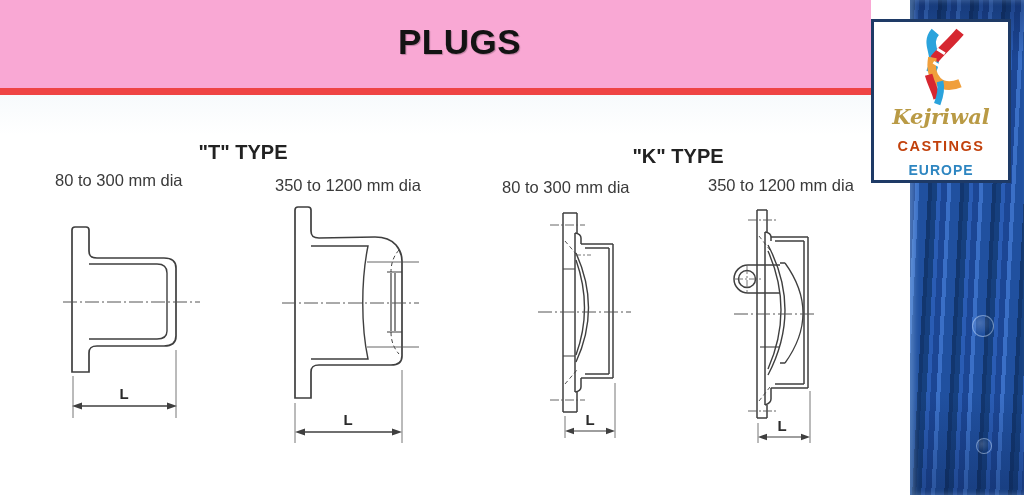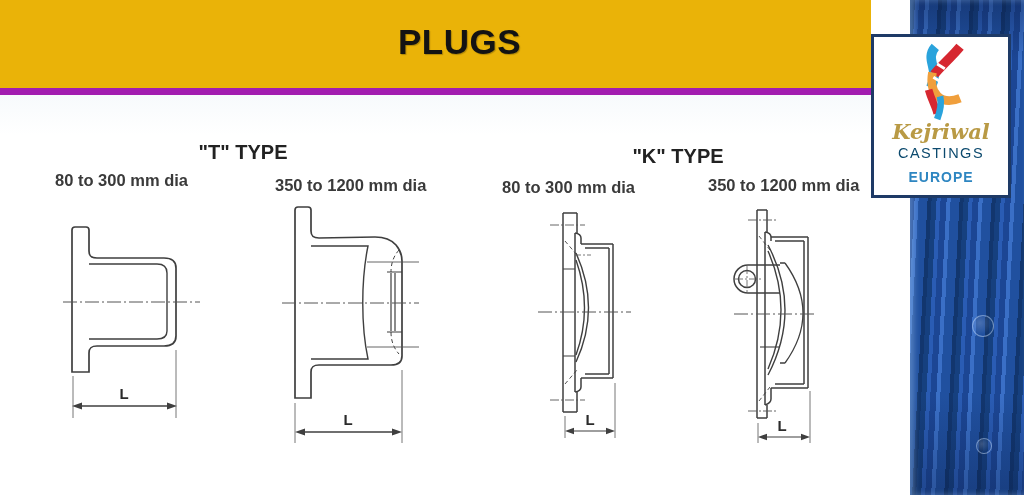--- a/index.html
+++ b/index.html
@@ -26,62 +26,62 @@
     position:absolute; border-radius:50%;
     border:1.5px solid rgba(210,230,255,.45);
     background:radial-gradient(circle at 35% 35%, rgba(255,255,255,.18), rgba(255,255,255,0) 65%);
   }
   .bubble.b1 { left:62px; top:315px; width:22px; height:22px; }
   .bubble.b2 { left:66px; top:438px; width:16px; height:16px; }
 
   
   .header-band {
     position:absolute; left:0; top:0; width:871px; height:95px;
-    background:#eab308; border-bottom:7px solid #a21caf;
+    background:#f9a8d4; border-bottom:7px solid #ef4444;
     display:flex; align-items:center; justify-content:center;
   }
   .slide-title {
     padding-left:48px; padding-bottom:4px;
     font-size:35px; font-weight:bold; letter-spacing:.5px; color:#131313;
     text-shadow:1px 1px 1px rgba(0,0,0,.25);
   }
   .content-wash {
     position:absolute; left:0; top:95px; width:910px; height:400px;
     background:linear-gradient(180deg,#f7fafc 0%, #ffffff 10%);
   }
 
   
   .logo-box {
-    position:absolute; left:871px; top:34px; width:140px; height:164px;
+    position:absolute; left:871px; top:19px; width:140px; height:164px;
     background:#ffffff; border:3px solid #1e3a66; z-index:5;
     display:flex; flex-direction:column; align-items:center;
   }
   .logo-emblem { margin-top:6px; }
   .logo-script {
     font-family:"DejaVu Serif", serif; font-style:italic; font-weight:bold;
     font-size:21px; color:#b99a45; line-height:1; margin-top:-2px;
   }
   .logo-castings {
-    font-size:14.5px; font-weight:normal; letter-spacing:1.5px; color:#0c4a6e;
-    line-height:1.2; margin-top:3px;
+    font-size:14.5px; font-weight:bold; letter-spacing:1.5px; color:#c2410c;
+    line-height:1.2; margin-top:11px;
   }
   .logo-europe {
     font-size:14px; font-weight:bold; letter-spacing:1px; color:#2e86c1;
     line-height:1.2; margin-top:7px;
   }
 
   
   .type-heading {
     position:absolute; width:200px; text-align:center;
     font-size:20px; font-weight:bold; color:#222222;
   }
   .heading-t { left:143px; top:141px; }
   .heading-k { left:578px; top:145px; }
   .size-label {
-    position:absolute; font-size:16.5px; color:#3a3a3a; white-space:nowrap;font-weight:bold;
+    position:absolute; font-size:16.5px; color:#3a3a3a; white-space:nowrap;
   }
   .lbl-ts { left:55px;  top:171px; }
   .lbl-tl { left:275px; top:176px; }
   .lbl-ks { left:502px; top:178px; }
   .lbl-kl { left:708px; top:176px; }
 
   .drawing { position:absolute; }
   .dwg-1 { left:60px;  top:215px; }
   .dwg-2 { left:275px; top:200px; }
   .dwg-3 { left:535px; top:205px; }

